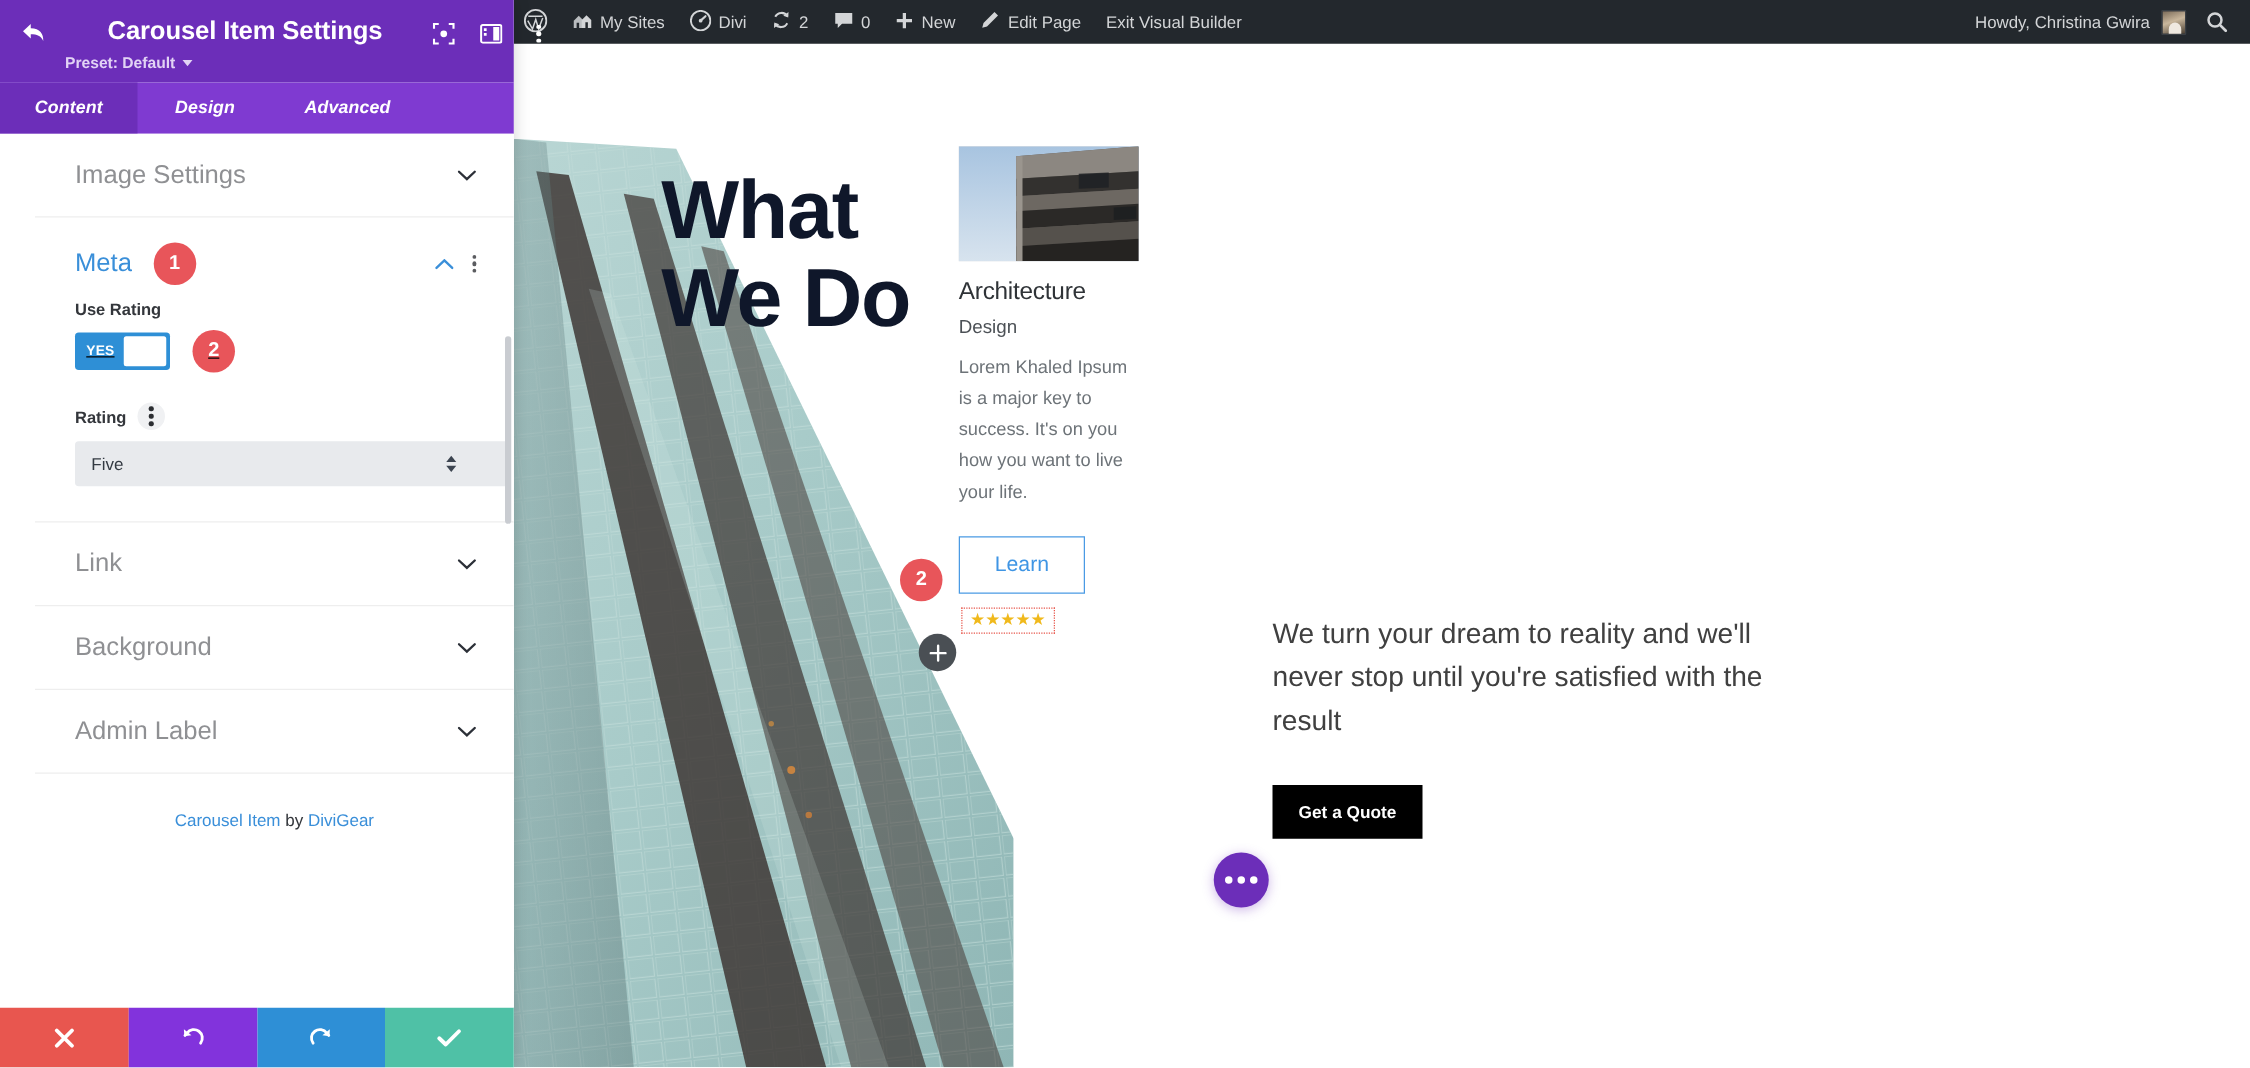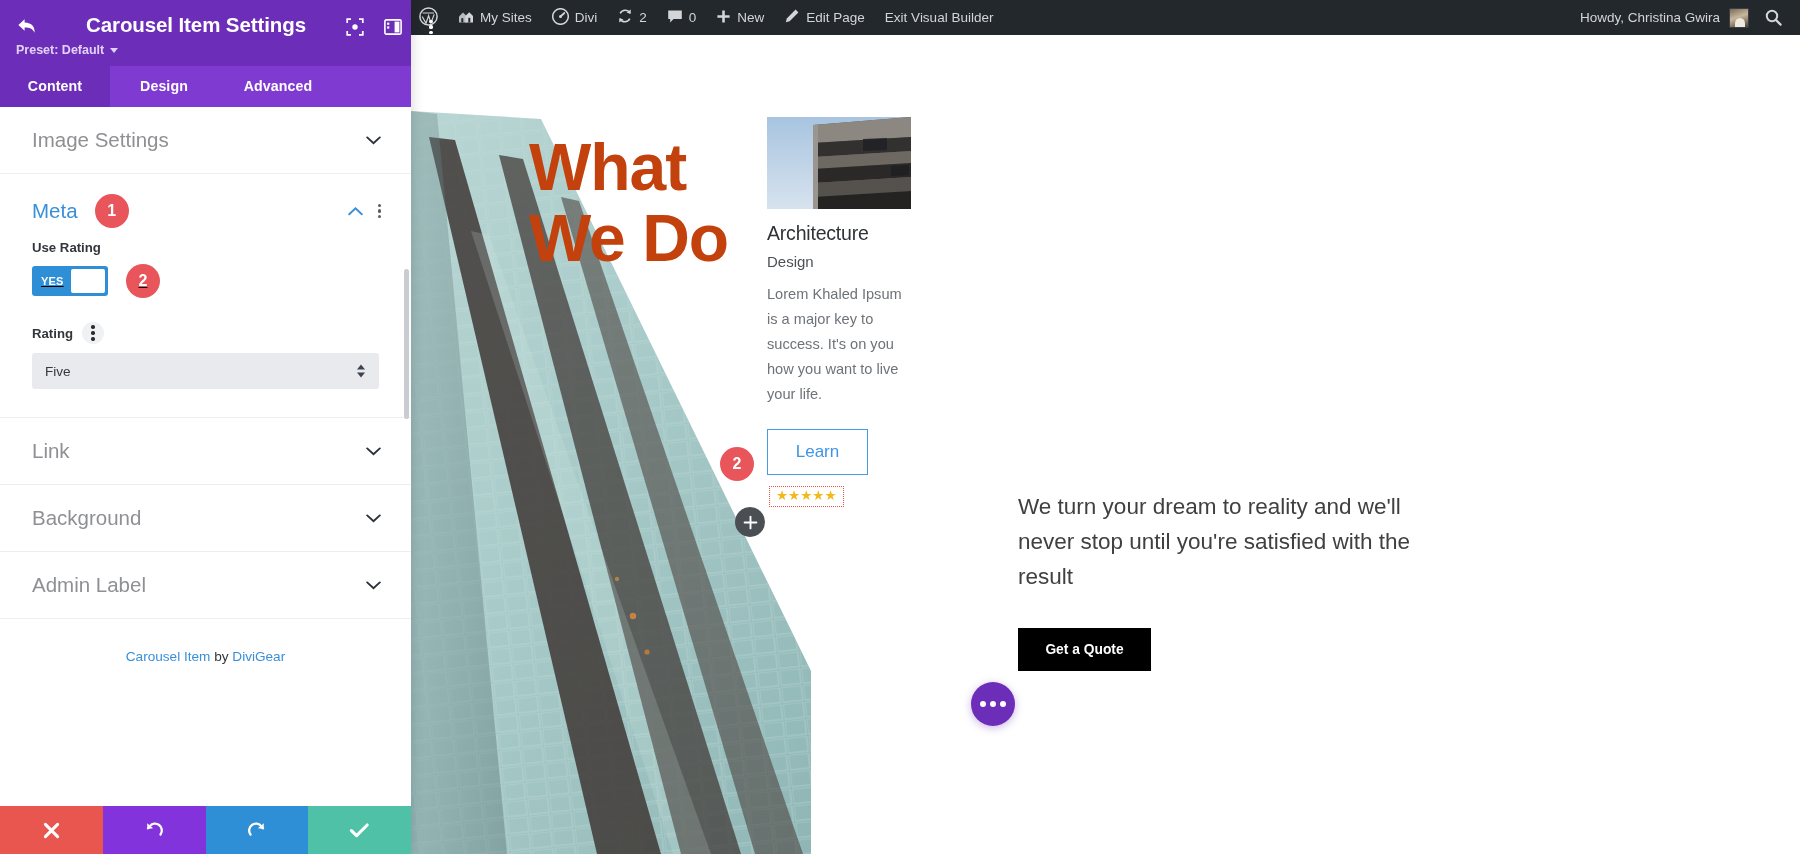--- a/index.html
+++ b/index.html
@@ -33,43 +33,44 @@
   }
   .panel-title {
     color: #ffffff; font-size: 20.5px; font-weight: 700;
     letter-spacing: -0.1px; white-space: nowrap;
     flex: 1 1 auto;
   }
   .hdr-icons { display: flex; align-items: center; gap: 18px; padding-right: 2px; }
   .hdr-icon { cursor: pointer; display: flex; align-items: center; justify-content: center; width: 20px; height: 20px; }
   .preset-row {
     margin-top: 6px; color: #e2d3f5; font-size: 12.5px; font-weight: 700;
-    display: flex; align-items: center; cursor: pointer;
+    display: flex; align-items: center; cursor: pointer; margin-left: 36px;
   }
   .preset-caret {
     display: inline-block; margin-left: 6px;
     border-left: 4px solid transparent; border-right: 4px solid transparent;
     border-top: 5px solid #e2d3f5;
   }
 
   .tabs {
     display: flex; background: #7f3ad1; flex: 0 0 auto;
   }
   .tab {
     padding: 12px 0 13px 0; text-align: center;
     color: #ffffff; font-size: 14.2px; font-weight: 700;
-    cursor: pointer; letter-spacing: 0.1px;
+    cursor: pointer; letter-spacing: 0.1px; font-style: italic;
   }
   .tab.content-tab { width: 110px; background: #6c2eb9; }
   .tab.design-tab  { width: 108px; }
   .tab.adv-tab     { width: 120px; }
 
   .panel-body {
     flex: 1 1 auto; overflow: hidden; position: relative;
     background: #fff;
+    padding-left: 28px;
   }
   .toggle-row {
     display: flex; align-items: center; justify-content: space-between;
     padding: 0 30px 0 32px;
     height: 67px;
     border-bottom: 1px solid #eeeeee;
     cursor: pointer;
   }
   .toggle-row .sec-title {
     font-size: 20.5px; color: #8f9093; font-weight: 400;
@@ -206,21 +207,21 @@
   .photo {
     position: absolute; left: 0; top: 76px;
     width: 400px; height: 743px;
     overflow: hidden;
   }
   .photo svg { display: block; }
 
   .headline-what {
     position: absolute; left: 118px; top: 97px;
     font-size: 66px; line-height: 1.08; font-weight: 700;
-    color: #c2410c; letter-spacing: -1px;
+    color: #0f172a; letter-spacing: -1px;
   }
 
   
   .card { position: absolute; left: 356px; top: 82px; width: 150px; }
   .card-img {
     width: 144px; height: 92px; display: block;
     background: #cfd6dd; overflow: hidden;
   }
   .card-title {
     margin-top: 13px; font-size: 19.5px; color: #2f3337; font-weight: 400;
@@ -256,21 +257,21 @@
     background: #4a4f54; color: #fff;
     display: flex; align-items: center; justify-content: center;
     font-size: 20px; line-height: 1; cursor: pointer; z-index: 11;
   }
 
   .right-block { position: absolute; left: 607px; top: 455px; width: 430px; }
   .right-head {
     font-size: 22.5px; line-height: 1.55; color: #404040; font-weight: 400;
   }
   .quote-btn {
-    margin-top: 33px; width: 133px; height: 43px;
+    margin-top: 33px; width: 120px; height: 43px;
     background: #000000; color: #ffffff;
     font-size: 13.8px; font-weight: 700;
     display: flex; align-items: center; justify-content: center;
     cursor: pointer; font-family: "Liberation Sans", sans-serif; border: none;
   }
 
   .fab {
     position: absolute; left: 560px; top: 647px;
     width: 44px; height: 44px; border-radius: 50%;
     background: #6c2eb9;

